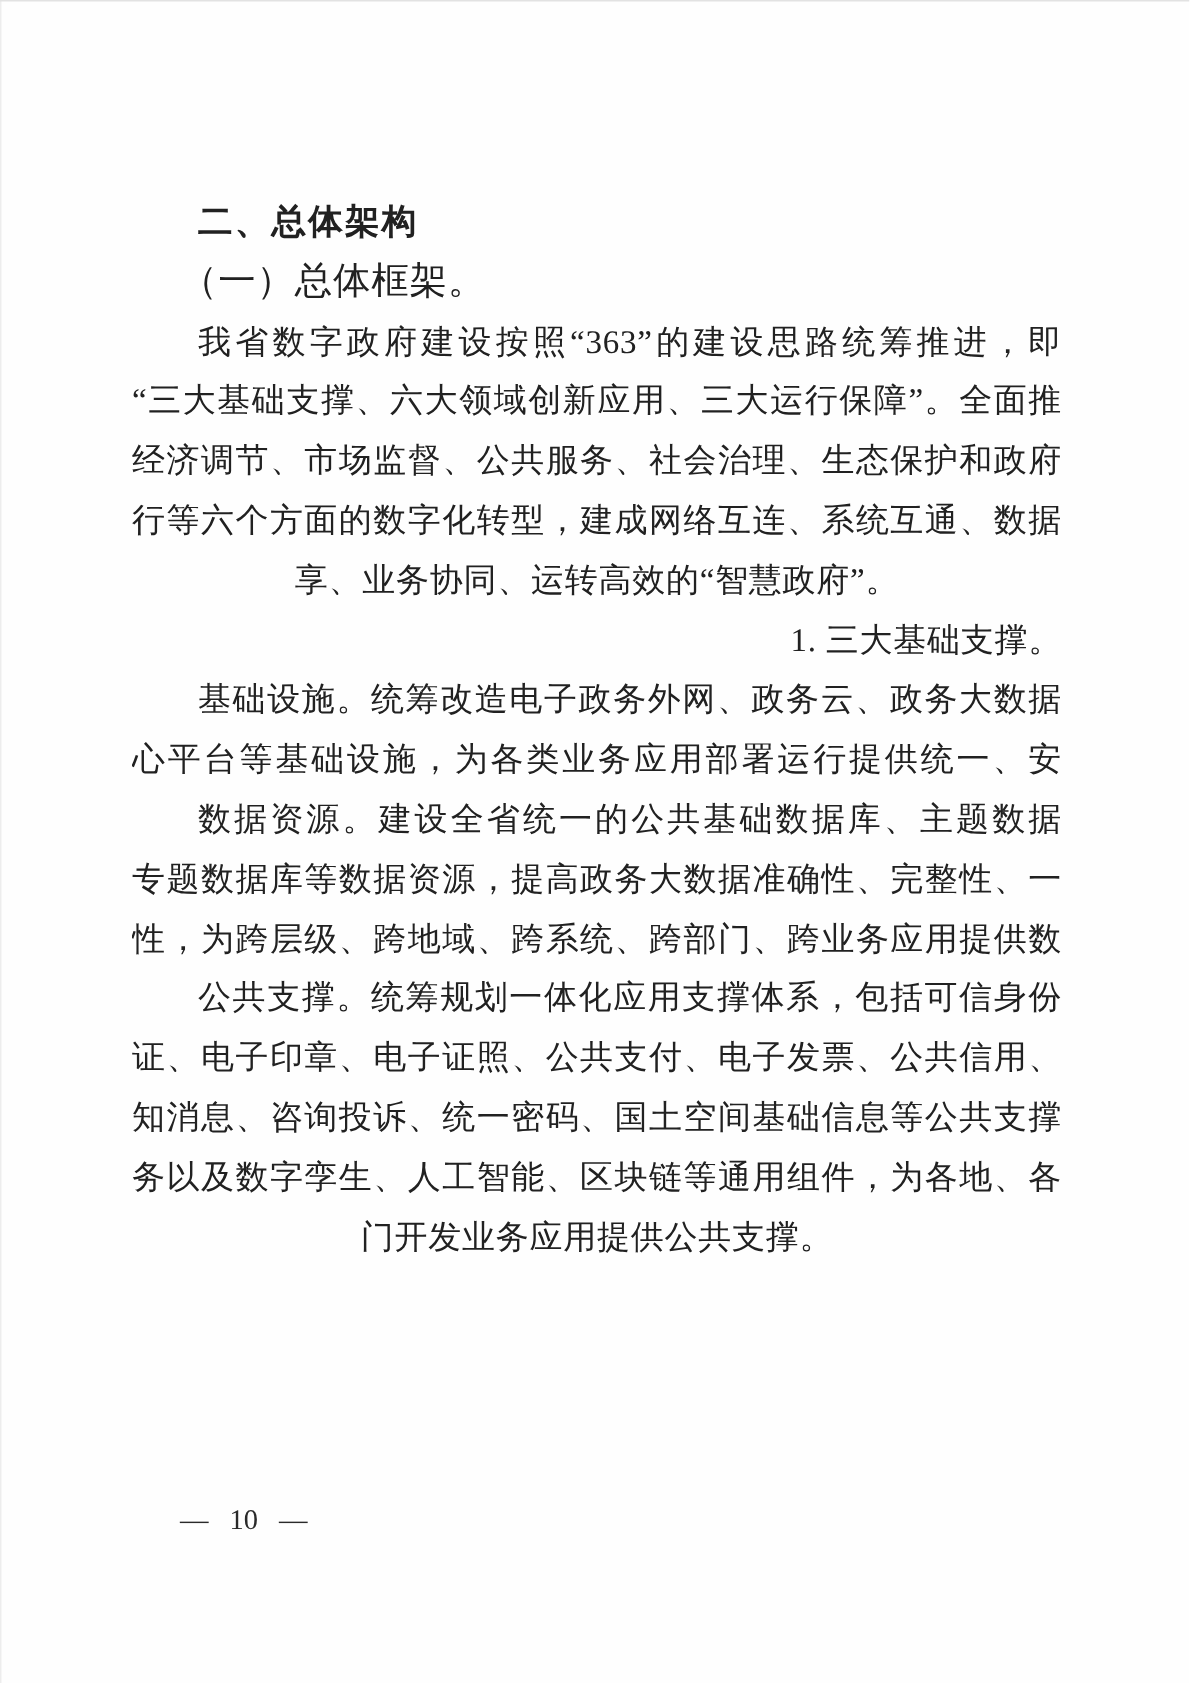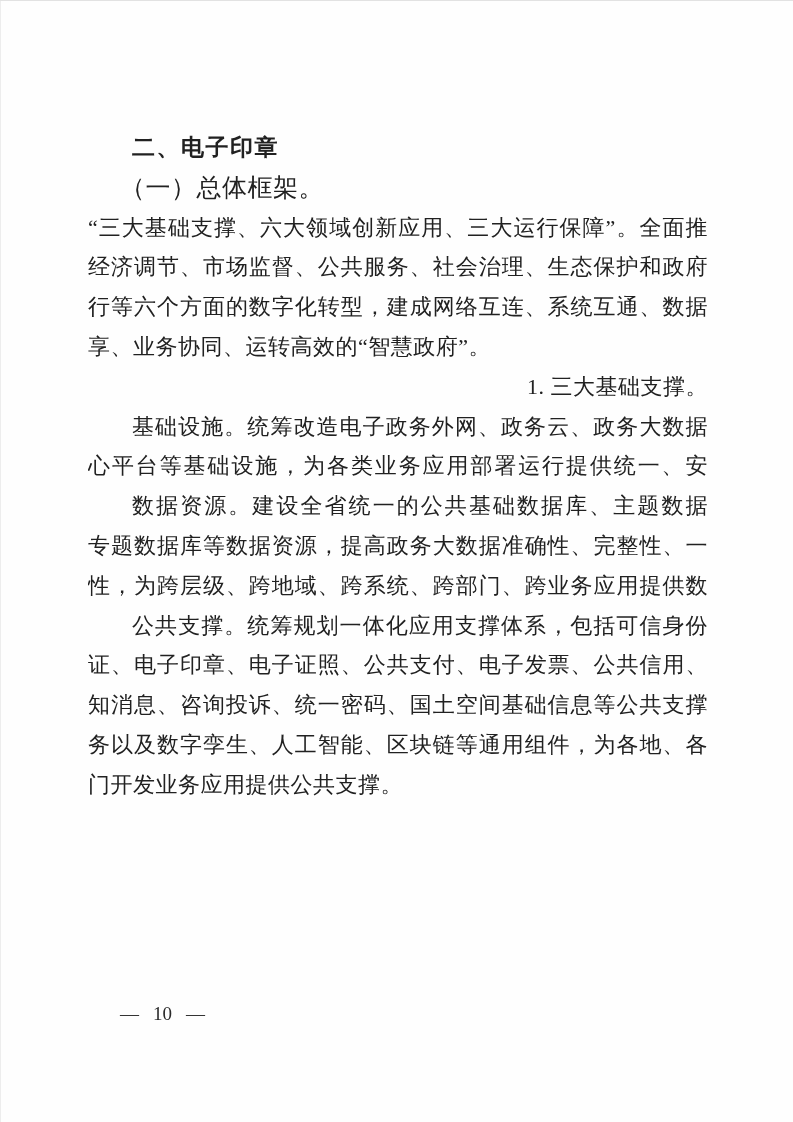--- a/index.html
+++ b/index.html
@@ -55,45 +55,46 @@
   .subsection-heading {
     font-size: 25px;
     text-align: left;
     text-indent: 32px;
   }
 
   .numbered-heading {
     text-align: right;
   }
 
-  .final { text-align: left; }
+  .final { text-align: center; }
 
   .footer {
     position: absolute;
     left: 120px;
     top: 1001px;
     height: 26px;
     display: flex;
     align-items: center;
     gap: 14px;
     font-size: 19px;
     color: #2a2a2a;
   }
 </style>
 </head>
 <body>
 
 <div class="page">
   <div class="content">
 
-    <div class="line section-heading indent">二、电子印章</div>
+    <div class="line section-heading indent">二、总体架构</div>
 
     <div class="line subsection-heading">（一）总体框架。</div>
 
     <div class="paragraph">
+      <div class="line j indent">我省数字政府建设按照“363”的建设思路统筹推进，即</div>
       <div class="line j">“三大基础支撑、六大领域创新应用、三大运行保障”。全面推进</div>
       <div class="line j">经济调节、市场监督、公共服务、社会治理、生态保护和政府运</div>
       <div class="line j">行等六个方面的数字化转型，建成网络互连、系统互通、数据共</div>
       <div class="line final">享、业务协同、运转高效的“智慧政府”。</div>
     </div>
 
     <div class="paragraph">
       <div class="line numbered-heading indent">1. 三大基础支撑。</div>
     </div>
 

